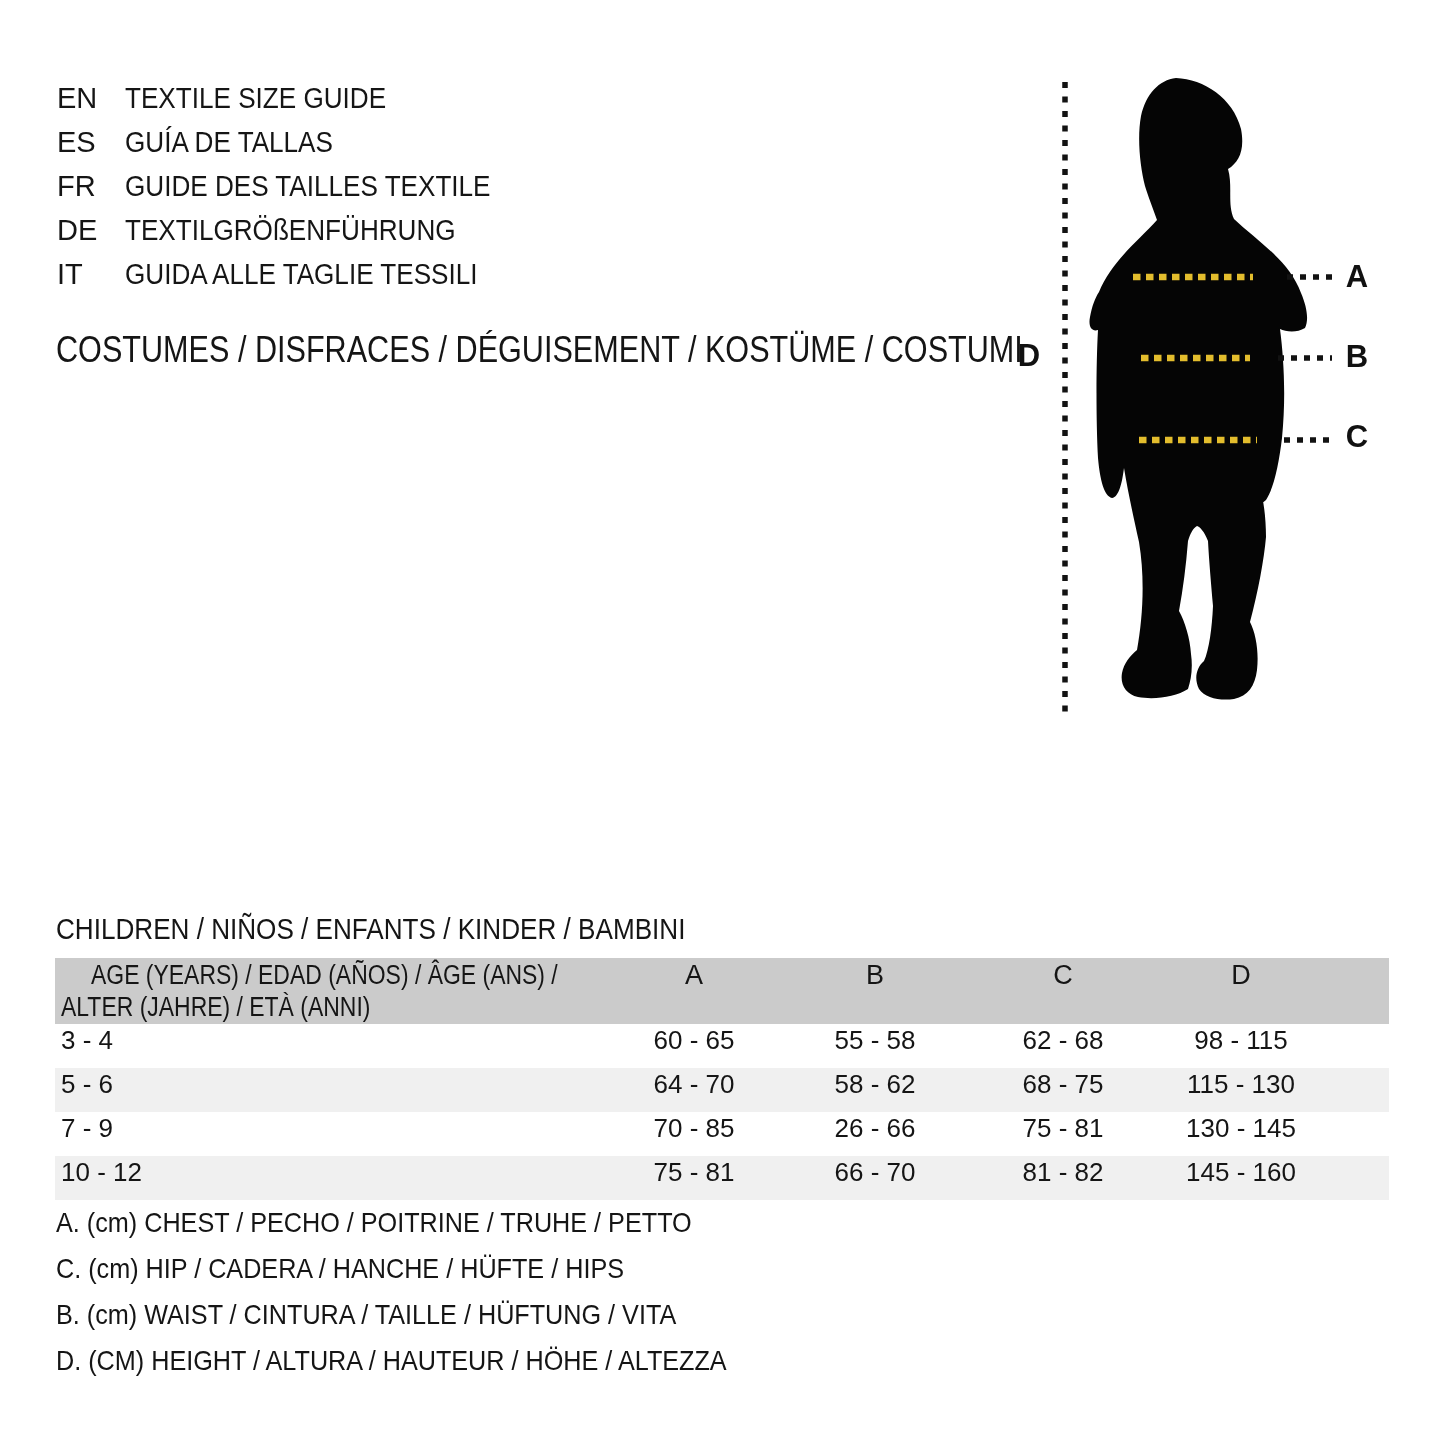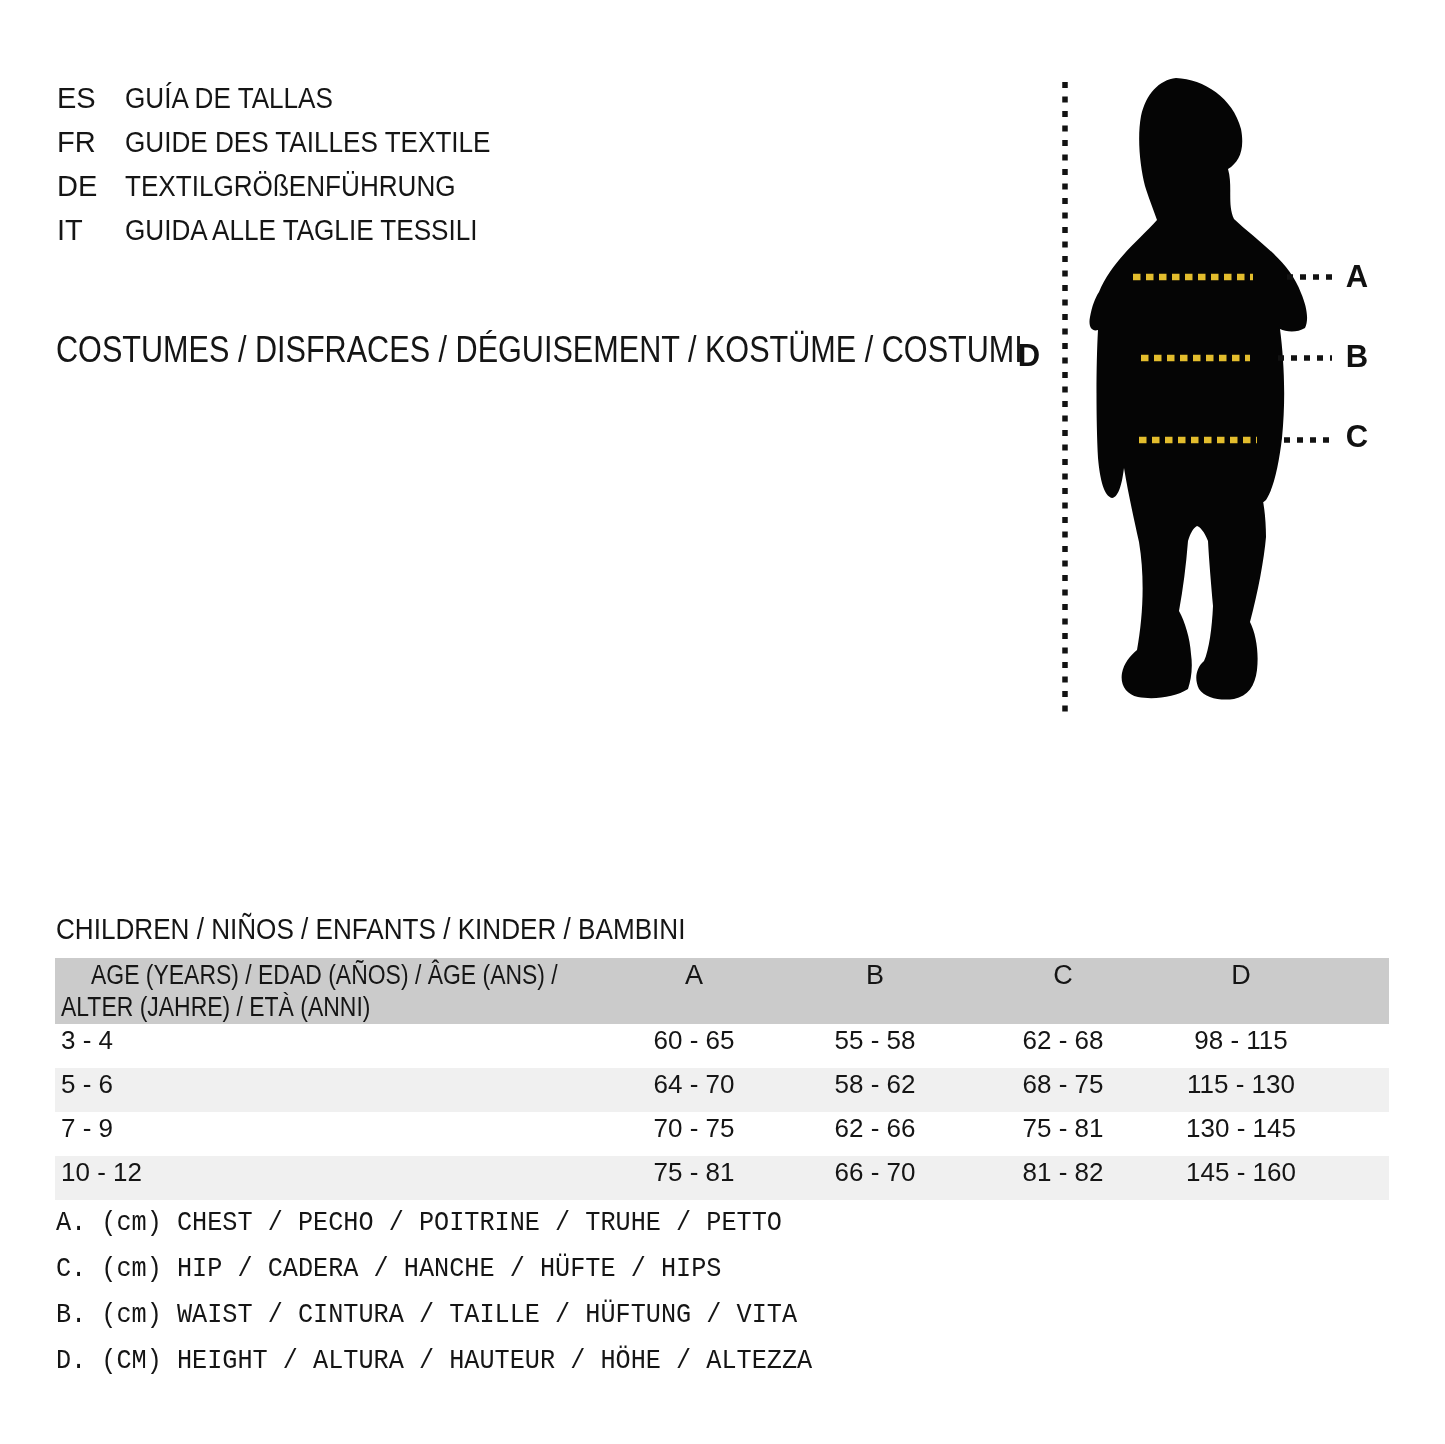--- a/index.html
+++ b/index.html
@@ -31,29 +31,33 @@
   .t-header .hl1{top:1px;margin-left:30px;}
   .t-header .hl2{top:33px;}
   .col-letter{position:absolute;top:0;height:34px;line-height:34px;width:180px;text-align:center;}
   .t-row{height:44px;line-height:33px;position:relative;}
   .t-row.striped{background:#f0f0f0;}
   .age-cell{position:absolute;left:6px;top:0;}
   .val-cell{position:absolute;top:0;width:180px;text-align:center;}
   .colpos-a{left:549px;} .colpos-b{left:730px;} .colpos-c{left:918px;} .colpos-d{left:1096px;}
 
   
-  .legend{position:absolute;left:56px;top:1200px;font-family:Liberation Mono, monospace;}
+  .legend{position:absolute;left:56px;top:1200px;}
   .legend-line{height:46px;line-height:46px;font-size:28px;}
 </style>
 </head>
 <body>
 
 <div id="page">
 
   <div class="lang-block">
+    <div class="lang-row">
+      <span class="lang-code">EN</span>
+      <span class="cond">TEXTILE SIZE GUIDE</span>
+    </div>
     <div class="lang-row">
       <span class="lang-code">ES</span>
       <span class="cond">GUÍA DE TALLAS</span>
     </div>
     <div class="lang-row">
       <span class="lang-code">FR</span>
       <span class="cond">GUIDE DES TAILLES TEXTILE</span>
     </div>
     <div class="lang-row">
       <span class="lang-code">DE</span>
@@ -153,22 +157,22 @@
     </div>
     <div class="t-row striped">
       <span class="age-cell">5 - 6</span>
       <span class="val-cell colpos-a">64 - 70</span>
       <span class="val-cell colpos-b">58 - 62</span>
       <span class="val-cell colpos-c">68 - 75</span>
       <span class="val-cell colpos-d">115 - 130</span>
     </div>
     <div class="t-row">
       <span class="age-cell">7 - 9</span>
-      <span class="val-cell colpos-a">70 - 75</span>
-      <span class="val-cell colpos-b">62 - 66</span>
+      <span class="val-cell colpos-a">70 - 85</span>
+      <span class="val-cell colpos-b">26 - 66</span>
       <span class="val-cell colpos-c">75 - 81</span>
       <span class="val-cell colpos-d">130 - 145</span>
     </div>
     <div class="t-row striped">
       <span class="age-cell">10 - 12</span>
       <span class="val-cell colpos-a">75 - 81</span>
       <span class="val-cell colpos-b">66 - 70</span>
       <span class="val-cell colpos-c">81 - 82</span>
       <span class="val-cell colpos-d">145 - 160</span>
     </div>

